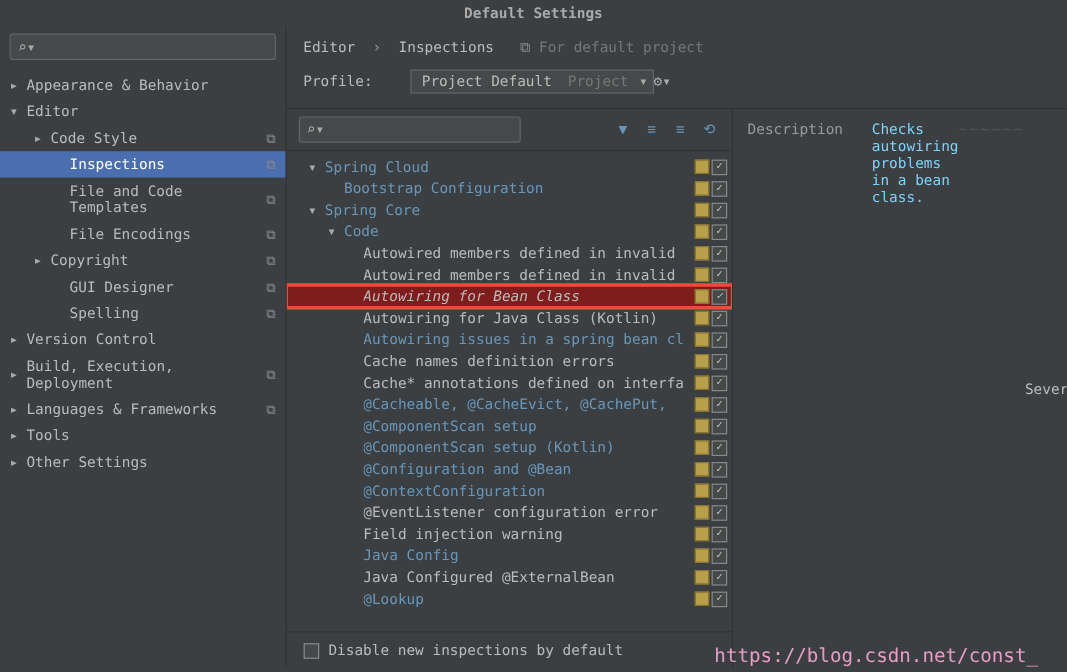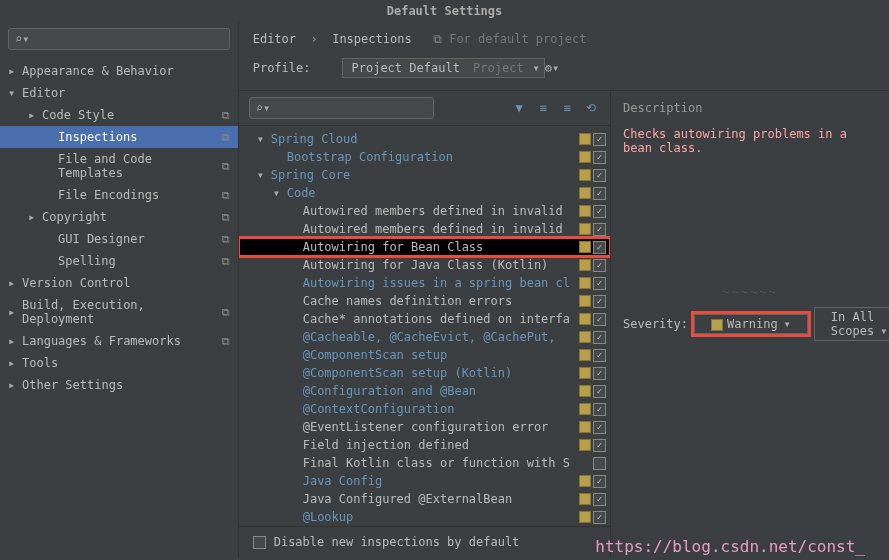--- a/index.html
+++ b/index.html
@@ -27,36 +27,36 @@
 .dropdown .sec { color: #777; margin-left: 6px; }
 .dropdown::after { content: "▾"; position: absolute; right: 4px; color: #aaa; }
 .gear-icon { color: #aaa; cursor: pointer; }
 .inspection-area { flex: 1; display: flex; overflow: hidden; }
 .inspection-left { flex: 1; display: flex; flex-direction: column; border-right: 1px solid #323232; }
 .inspection-toolbar { padding: 6px 10px; display: flex; align-items: center; gap: 6px; border-bottom: 1px solid #323232; }
 .inspection-toolbar .search-box { margin: 0; flex: 1; max-width: 200px; }
 .tb-icon { width: 18px; height: 18px; display: flex; align-items: center; justify-content: center; color: #6897bb; cursor: pointer; }
 .inspection-tree { flex: 1; overflow-y: auto; padding: 4px 0; }
 .insp-row { display: flex; align-items: center; padding: 1px 0; line-height: 16px; position: relative; }
-.insp-row.selected { background: #000000; }
+.insp-row.selected { background: #7f1d1d; font-style: italic; }
 .insp-row .txt { flex: 1; white-space: nowrap; overflow: hidden; text-overflow: clip; padding-right: 4px; }
 .insp-row .txt.link { color: #6897bb; }
 .insp-row .chk-cell { width: 36px; display: flex; align-items: center; justify-content: flex-end; gap: 2px; padding-right: 4px; }
 .sev-box { width: 12px; height: 12px; display: inline-block; }
 .sev-warn { background: #b8a04a; border: 1px solid #8a7530; }
 .checkbox { width: 13px; height: 13px; border: 1px solid #888; background: #45494a; display: inline-flex; align-items: center; justify-content: center; font-size: 9px; color: #ccc; }
 .checkbox.checked::before { content: "✓"; }
 .pad-0 { padding-left: 18px; }
 .pad-1 { padding-left: 34px; }
 .pad-2 { padding-left: 50px; }
 .red-highlight { outline: 3px solid #e74c3c; outline-offset: -1px; }
 .inspection-bottom { padding: 8px 14px; border-top: 1px solid #323232; display: flex; align-items: center; gap: 8px; }
-.inspection-right { width: 278px; padding: 10px 12px; display: flex; flex-direction: column; }
+.inspection-right { width: 278px; padding: 10px 12px; display: flex; }
 .desc-label { color: #999; margin-bottom: 12px; }
-.desc-text { color: #fca5a5; margin-bottom: 130px; }
+.desc-text { color: #7dd3fc; margin-bottom: 130px; margin-left: 24px; }
 .ripple { text-align: center; color: #555; margin-bottom: 8px; letter-spacing: 2px; }
 .severity-row { display: flex; align-items: center; gap: 6px; }
 .sev-dropdown { border: 1px solid #646464; padding: 2px 16px; display: flex; align-items: flex-end; gap: 4px; position: relative; }
 .sev-dropdown.highlighted { outline: 3px solid #e74c3c; }
 .sev-dropdown::after { content: "▾"; color: #aaa; margin-left: 2px; }
 .watermark { position: absolute; bottom: 4px; right: 24px; color: #f9a8d4; font-size: 16px; opacity: 0.9; }
 </style>
 </head>
 <body>
 
@@ -301,32 +301,24 @@
             <div class="insp-row pad-2">
               <span style="width:14px;color:#aaa"></span>
               <span class="txt">@EventListener configuration error</span>
               <span class="chk-cell">
                 <span class="sev-box sev-warn"></span>
                 <span class="checkbox checked"></span>
               </span>
             </div>
             <div class="insp-row pad-2">
               <span style="width:14px;color:#aaa"></span>
-              <span class="txt">Field injection defined</span>
-              <span class="chk-cell">
-                <span class="sev-box sev-warn"></span>
-                <span class="checkbox checked"></span>
-              </span>
-            </div>
-            <div class="insp-row pad-2">
-              <span style="width:14px;color:#aaa"></span>
-              <span class="txt">Final Kotlin class or function with S</span>
-              <span class="chk-cell">
-                <span style="width:12px"></span>
-                <span class="checkbox"></span>
+              <span class="txt">Field injection warning</span>
+              <span class="chk-cell">
+                <span class="sev-box sev-warn"></span>
+                <span class="checkbox checked"></span>
               </span>
             </div>
             <div class="insp-row pad-2">
               <span style="width:14px;color:#aaa"></span>
               <span class="txt link">Java Config</span>
               <span class="chk-cell">
                 <span class="sev-box sev-warn"></span>
                 <span class="checkbox checked"></span>
               </span>
             </div>

